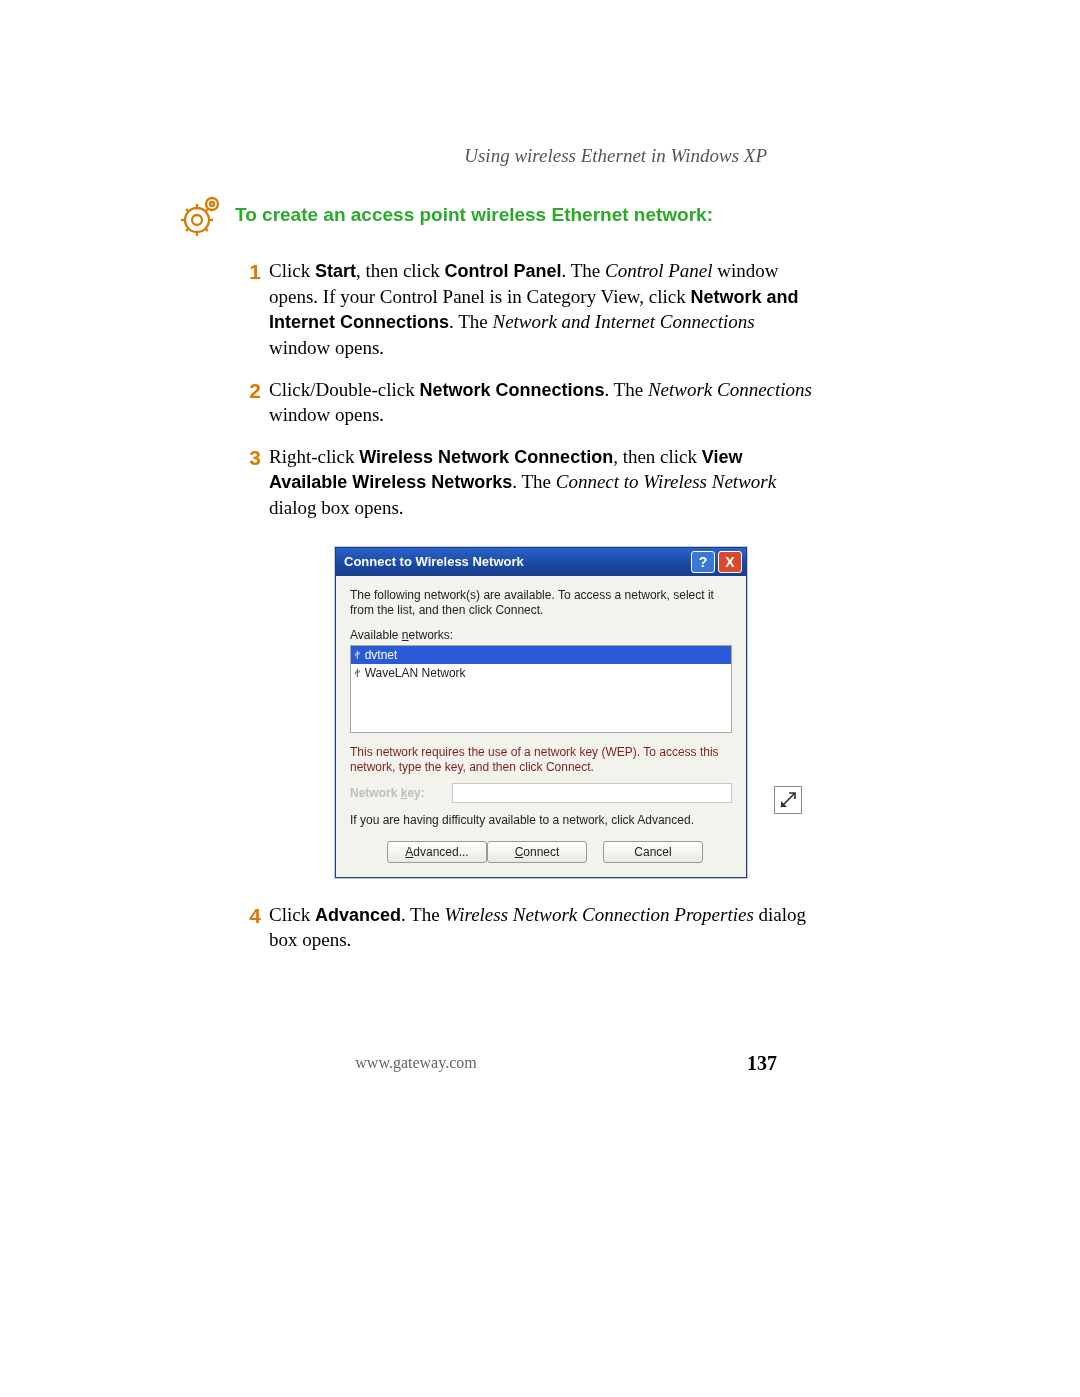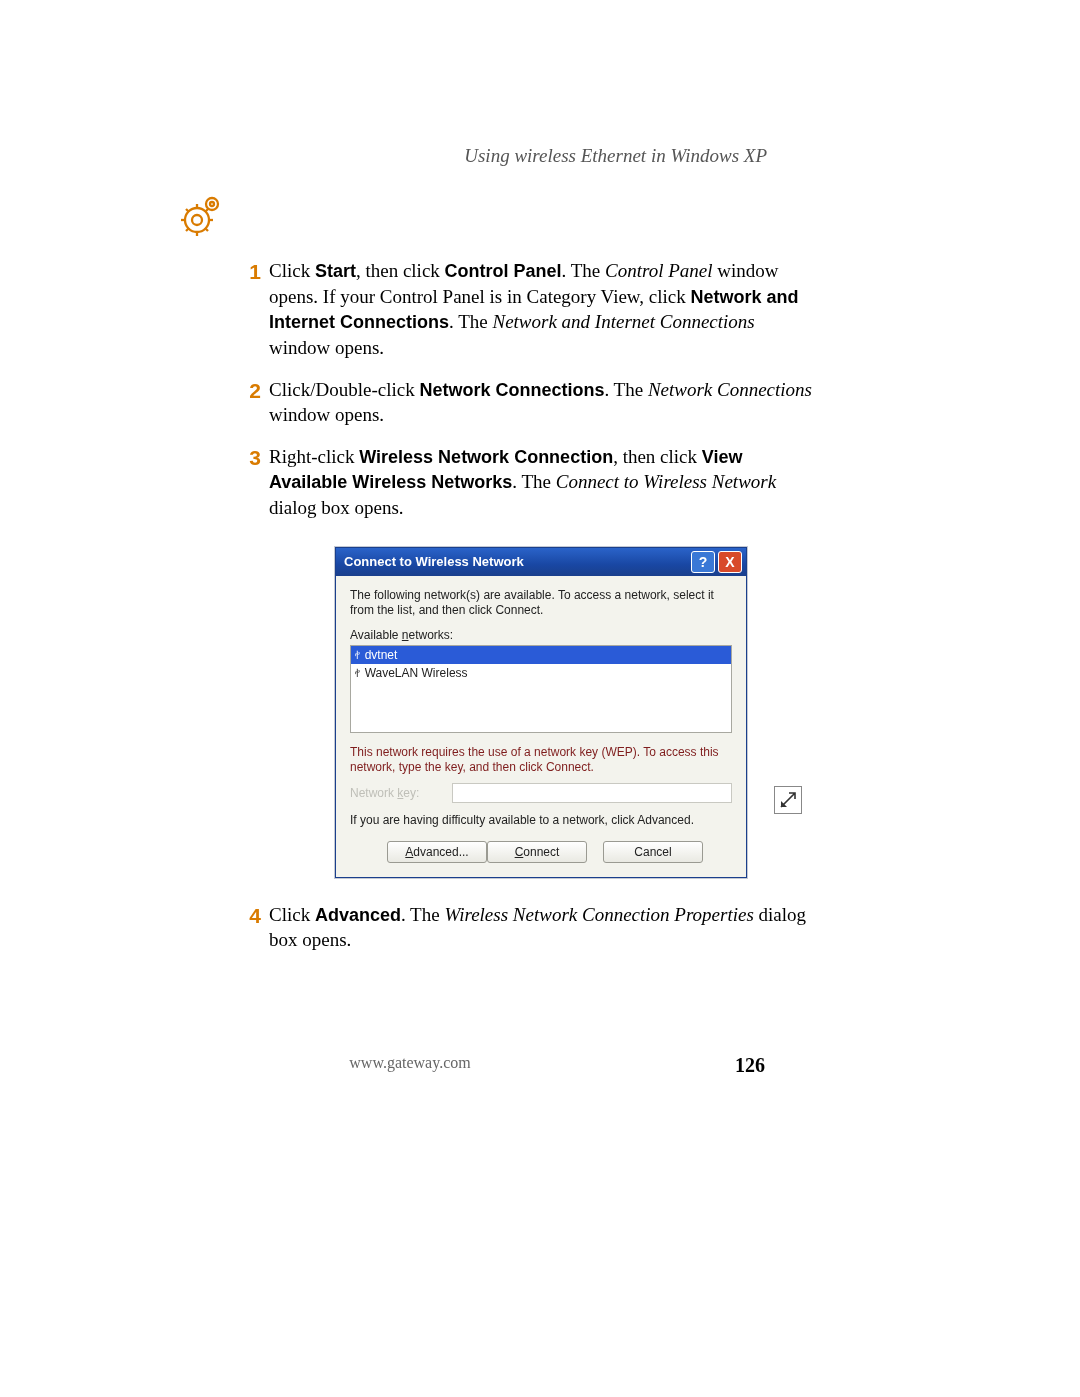--- a/index.html
+++ b/index.html
@@ -115,21 +115,21 @@
     overflow: hidden;
   }
   .net-item {
     display: flex; align-items: center;
     height: 18px; padding: 0 4px; gap: 5px;
     font-size: 12px;
   }
   .net-item.selected { background: #2a5bd7; color: #fff; }
   .ant { font-size: 11px; opacity: 0.85; }
   .dlg-disabled { color: #7f1d1d; margin: 12px 0 8px; line-height: 1.25; }
-  .keyrow { display: flex; align-items: center; gap: 24px; margin-bottom: 10px; }
+  .keyrow { display: flex; align-items: center; gap: 24px; margin-bottom: 10px; font-weight: bold; }
   .keylabel { color: #bfbfb8; width: 78px; }
   .keyinput {
     flex: 1 1 auto; height: 18px;
     border: 1px solid #c9c9c2; background: #fff;
   }
   .dlg-adv { margin-bottom: 14px; }
   .dlg-buttons { display: flex; justify-content: center; align-items: center; padding-left: 8px; }
   .xpbtn {
     font-family: "Tahoma", Arial, sans-serif;
     font-size: 12px;
@@ -149,25 +149,25 @@
     top: 786px;
     width: 26px; height: 26px;
     border: 1px solid #888;
     background: #fff;
     display: flex; align-items: center; justify-content: center;
   }
   .corner-mark svg { display:block; }
 
   .footer {
     position: absolute;
-    left: 0; right: 12px;
+    left: 0; right: 0;
     bottom: 325px;
     display: flex;
     justify-content: center;
-    align-items: flex-start;
+    align-items: center;
     font-size: 17px;
     color: #666;
   }
   .footer .url { margin-right: 160px; font-size: 16px; }
   .footer .pageno { font-weight: bold; color: #000; position: absolute; right: 215px; font-size: 20px; }
 </style>
 </head>
 <body>
 
 <div class="page">
@@ -186,20 +186,21 @@
           <line x1="34" y1="28" x2="38" y2="28"></line>
           <line x1="11" y1="17" x2="14" y2="20"></line>
           <line x1="30" y1="36" x2="33" y2="39"></line>
           <line x1="11" y1="39" x2="14" y2="36"></line>
           <line x1="30" y1="20" x2="33" y2="17"></line>
           <circle cx="37" cy="12" r="6"></circle>
           <circle cx="37" cy="12" r="2"></circle>
         </g>
       </svg>
     </div>
+    <div class="section-title">To create an access point wireless Ethernet network:</div>
   </div>
 
   <div class="steps">
 
     <div class="step">
       <div class="step-num">1</div>
       <div class="step-body">
         <span>Click </span><span class="b">Start</span><span>, then click </span><span class="b">Control Panel</span><span>. The </span><span class="i">Control Panel</span><span> window opens. If your Control Panel is in Category View, click </span><span class="b">Network and Internet Connections</span><span>. The </span><span class="i">Network and Internet Connections</span><span> window opens.</span>
       </div>
     </div>
@@ -230,21 +231,21 @@
         <div class="dlg-body">
           <div class="dlg-text">The following network(s) are available. To access a network, select it from the list, and then click Connect.</div>
           <div class="dlg-label">Available <span class="u">n</span>etworks:</div>
           <div class="netlist">
             <div class="net-item selected">
               <span class="ant">ꬷ</span>
               <span>dvtnet</span>
             </div>
             <div class="net-item">
               <span class="ant">ꬷ</span>
-              <span>WaveLAN Wireless</span>
+              <span>WaveLAN Network</span>
             </div>
           </div>
           <div class="dlg-disabled">This network requires the use of a network key (WEP). To access this network, type the key, and then click Connect.</div>
           <div class="keyrow">
             <span class="keylabel">Network <span class="u">k</span>ey:</span>
             <div class="keyinput"></div>
           </div>
           <div class="dlg-adv">If you are having difficulty available to a network, click Advanced.</div>
           <div class="dlg-buttons">
             <div class="xpbtn"><span class="u">A</span>dvanced...</div>
@@ -268,16 +269,16 @@
 
   <div class="corner-mark">
     <svg width="18" height="18" viewBox="0 0 18 18">
       <path d="M2 16 L16 2 M10 2 L16 2 L16 8" fill="none" stroke="#333" stroke-width="1.6"></path>
       <path d="M2 16 L2 10 L8 16 Z" fill="#333"></path>
     </svg>
   </div>
 
   <div class="footer">
     <span class="url">www.gateway.com</span>
-    <span class="pageno">126</span>
+    <span class="pageno">137</span>
   </div>
 
 </div>
 
 </body></html>

